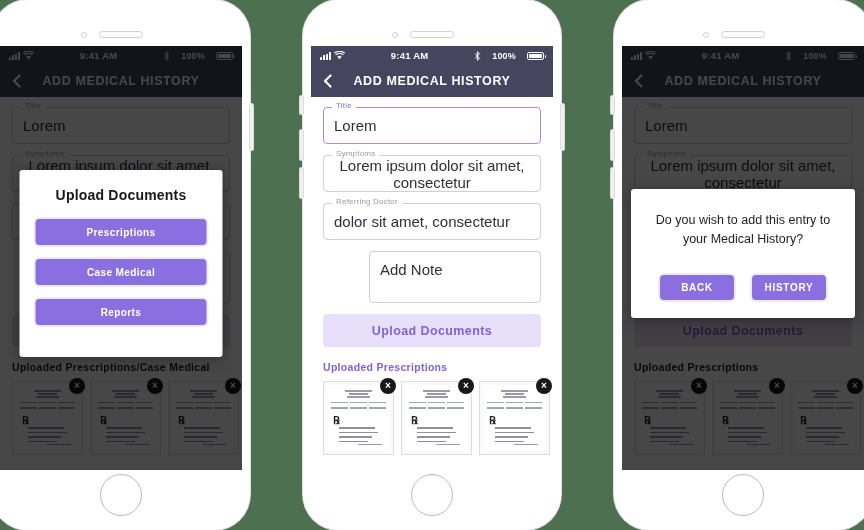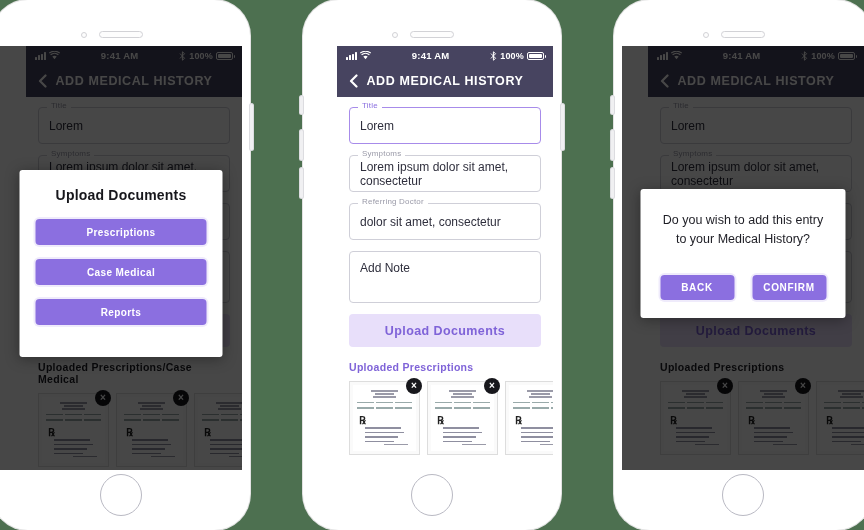--- a/index.html
+++ b/index.html
@@ -48,33 +48,33 @@
   }
   .sb-vol-up   { left:-3px; top:130px;  height:30px; }
   .sb-vol-down { left:-3px; top:168px;  height:30px; }
   .sb-mute     { left:-3px; top:96px;   height:18px; }
   .sb-power    { right:-3px; top:104px; height:46px; }
 
   
   .screen {
     position:absolute; top:46px; left:8px;
     width:242px; height:424px;
-    background:#ffffff; overflow:hidden;padding-left:26px;
+    background:#ffffff; overflow:hidden;
   }
   .phone.p1 .screen { left:8px; }
 
   
   .statusbar {
     height:19px; background:#474460; color:#fff;
     display:flex; align-items:center; padding:0 9px;
     font-size:9px; font-weight:bold; letter-spacing:.2px;
   }
   .sb-left  { display:flex; align-items:center; gap:3px; flex:0 0 auto; }
   .sb-mid   { flex:1 1 auto; text-align:center; font-size:9.5px; }
-  .sb-right { display:flex; align-items:center; gap:3px; flex:0 0 auto; }
+  .sb-right { display:flex; align-items:center; gap:11px; flex:0 0 auto; }
   .bars { display:flex; align-items:flex-end; gap:1px; height:8px; }
   .bars i { display:block; width:2px; background:#fff; border-radius:.5px; }
   .bars i:nth-child(1){height:3px}
   .bars i:nth-child(2){height:4.5px}
   .bars i:nth-child(3){height:6px}
   .bars i:nth-child(4){height:7.5px}
   .battery {
     width:17px; height:8px; border:1px solid #fff; border-radius:2px;
     position:relative; padding:1px;
   }
@@ -94,34 +94,34 @@
     width:14px; height:14px; cursor:pointer;
   }
   .navtitle {
     flex:1; text-align:center; font-size:12.5px; font-weight:bold;
     letter-spacing:.6px;
   }
 
   
   .sbody { padding:10px 12px 0 12px; background:#fff; }
 
-  .field { position:relative; margin-bottom:11px; }
+  .field { position:relative; margin-bottom:11px;text-align:center; }
   .field .box {
     border:1px solid #cfcfd8; border-radius:4px;
     height:37px; display:flex; align-items:center;
-    padding:0 10px; font-size:12px; color:#2f2f3d;
+    padding:0 10px; font-size:15px; color:#2f2f3d;
   }
   .field.note .box { height:52px; align-items:flex-start; padding-top:9px; }
   .field .flabel {
     position:absolute; top:-6px; left:9px; background:#fff;
     padding:0 4px; font-size:8px; color:#9a9aa8; letter-spacing:.2px;
   }
   .field.active .box   { border-color:#a78bea; }
   .field.active .flabel{ color:#8b6fe0; }
-  .placeholder { color:#b3b3bd; }
+  .placeholder { color:#b3b3bd;margin-left:46px; }
 
   .upload-btn {
     margin-top:3px; height:33px; background:#e8dffa; border-radius:4px;
     display:flex; align-items:center; justify-content:center;
     color:#7f63d8; font-size:12.5px; font-weight:bold; letter-spacing:.4px;
     cursor:pointer;
   }
 
   .section-title {
     margin-top:14px; font-size:10.5px; font-weight:bold;
@@ -169,21 +169,21 @@
     position:absolute; inset:0; background:rgba(0,0,0,.72);
     pointer-events:none;
   }
 
   .modal {
     position:absolute; left:50%; transform:translateX(-50%);
     background:#fff; border-radius:3px;
     box-shadow:0 2px 14px rgba(0,0,0,.35);
   }
   .modal.upload { top:124px; width:203px; padding:17px 16px 20px; }
-  .modal.confirm{ top:143px; width:205px; padding:22px 16px 18px; }
+  .modal.confirm{ top:143px; width:224px; padding:22px 16px 18px; }
 
   .modal-title {
     text-align:center; font-size:14px; font-weight:bold;
     color:#17171c; letter-spacing:.2px; margin-bottom:16px;
   }
   .modal-msg {
     text-align:center; font-size:12.5px; color:#1d1d24;
     line-height:1.55; margin-bottom:25px; padding:0 4px;
   }
 
@@ -667,21 +667,21 @@
           </div>
         </div>
       </div>
 
       <div class="dim"></div>
 
       <div class="modal confirm">
         <div class="modal-msg">Do you wish to add this entry to your Medical History?</div>
         <div class="btn-row">
           <div class="pbtn">BACK</div>
-          <div class="pbtn">CONFIRM</div>
+          <div class="pbtn">HISTORY</div>
         </div>
       </div>
     </div>
 
     <div class="home"></div>
   </div>
 
 </div>
 
 </body></html>

